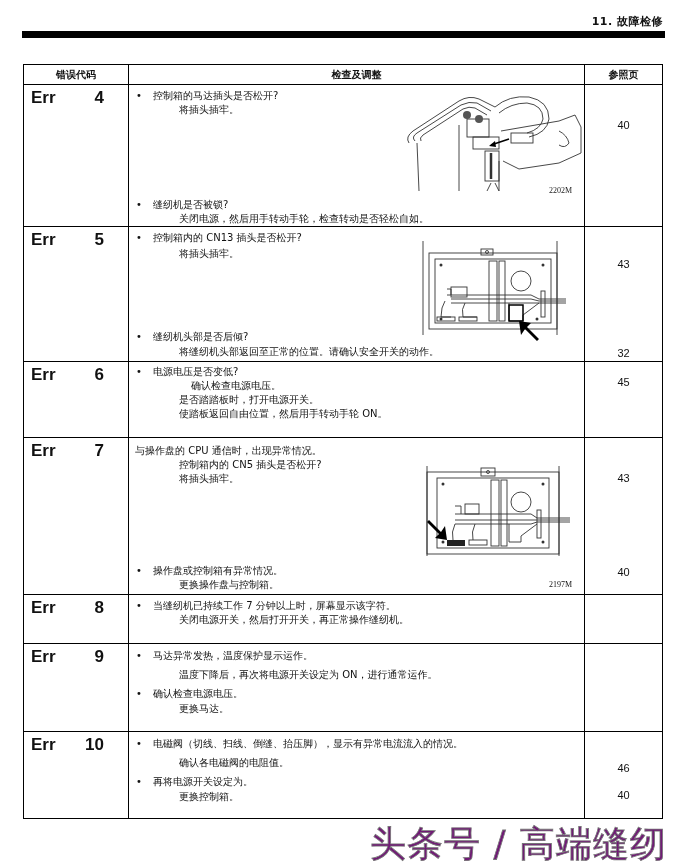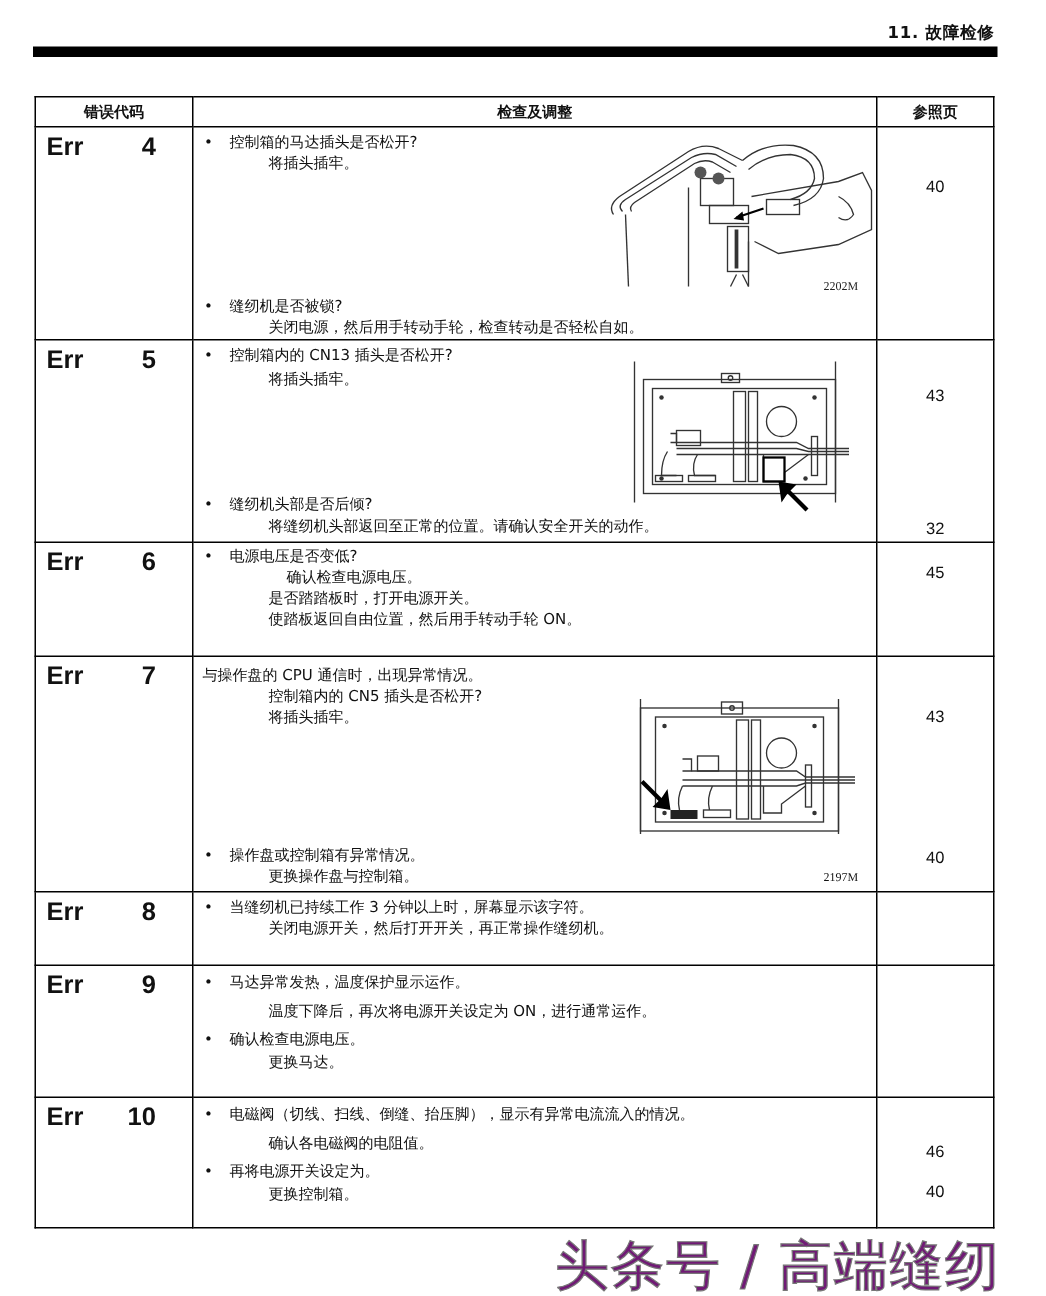--- a/index.html
+++ b/index.html
@@ -218,21 +218,21 @@
       </td>
     </tr>
 
     <tr style="height:49px;">
       <td class="code-cell">
         <span class="code-err">Err</span>
         <span class="code-num">8</span>
       </td>
       <td class="content-cell">
         <span class="bullet" style="top:4px">•</span>
-        <span class="line" style="left:24px;top:4px">当缝纫机已持续工作 3 分钟以上时，屏幕显示该字符。</span>
+        <span class="line" style="left:24px;top:4px">当缝纫机已持续工作 7 分钟以上时，屏幕显示该字符。</span>
         <span class="line" style="left:50px;top:18px">关闭电源开关，然后打开开关，再正常操作缝纫机。</span>
       </td>
       <td class="ref-cell"></td>
     </tr>
 
     <tr style="height:88px;">
       <td class="code-cell">
         <span class="code-err">Err</span>
         <span class="code-num">9</span>
       </td>

